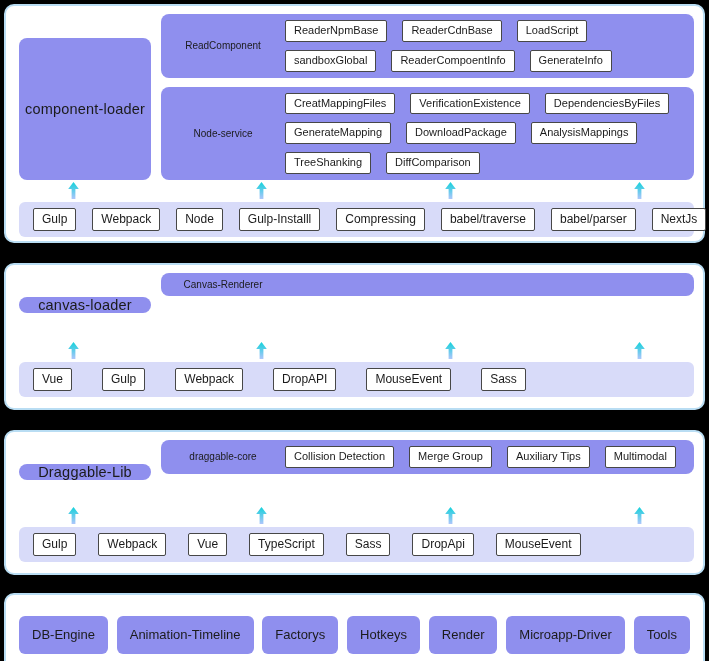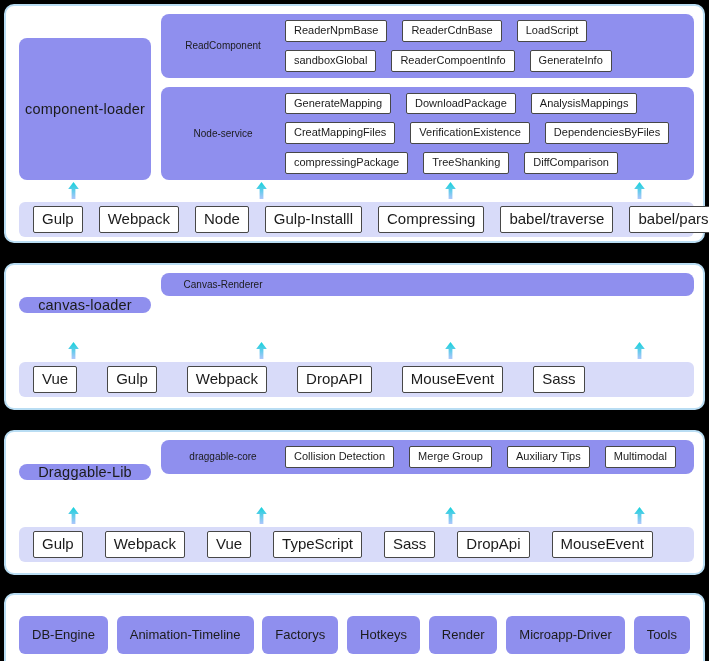--- a/index.html
+++ b/index.html
@@ -94,21 +94,21 @@
     background: #d8dbf9;
     border-radius: 6px;
     min-height: 31px;
     display: flex;
     align-items: center;
     padding: 2px 14px;
     gap: 16px;
   }
   #p2 .bar { gap: 30px; }
   #p3 .bar { gap: 22px; }
-  .bar .chip { font-size: 15px; }
+  .bar .chip { font-size: 12px; }
 
   .fbox {
     background: #8f8fee;
     border-radius: 6px;
     height: 38px;
     display: flex;
     align-items: center;
     padding: 0 13px;
     font-size: 13px;
     font-weight: 500;
@@ -148,31 +148,30 @@
                 <span class="chip">sandboxGlobal</span>
                 <span class="chip">ReaderCompoentInfo</span>
                 <span class="chip">GenerateInfo</span>
               </div>
             </div>
           </div>
           <div class="service">
             <div class="service-label">Node-service</div>
             <div class="rows">
               <div class="crow">
+                <span class="chip">CreatMappingFiles</span>
+                <span class="chip">VerificationExistence</span>
+                <span class="chip">DependenciesByFiles</span>
+              </div>
+              <div class="crow">
                 <span class="chip">GenerateMapping</span>
                 <span class="chip">DownloadPackage</span>
                 <span class="chip">AnalysisMappings</span>
               </div>
               <div class="crow">
-                <span class="chip">CreatMappingFiles</span>
-                <span class="chip">VerificationExistence</span>
-                <span class="chip">DependenciesByFiles</span>
-              </div>
-              <div class="crow">
-                <span class="chip">compressingPackage</span>
                 <span class="chip">TreeShanking</span>
                 <span class="chip">DiffComparison</span>
               </div>
             </div>
           </div>
         </div>
       </div>
       <div class="arrows">
         <svg class="arrow a1" width="11" height="17" viewBox="0 0 11 17">
             <path d="M5.5 0 L10.8 7 L7.4 7 L7.4 17 L3.6 17 L3.6 7 L0.2 7 Z" fill="url(#agrad)"></path>

